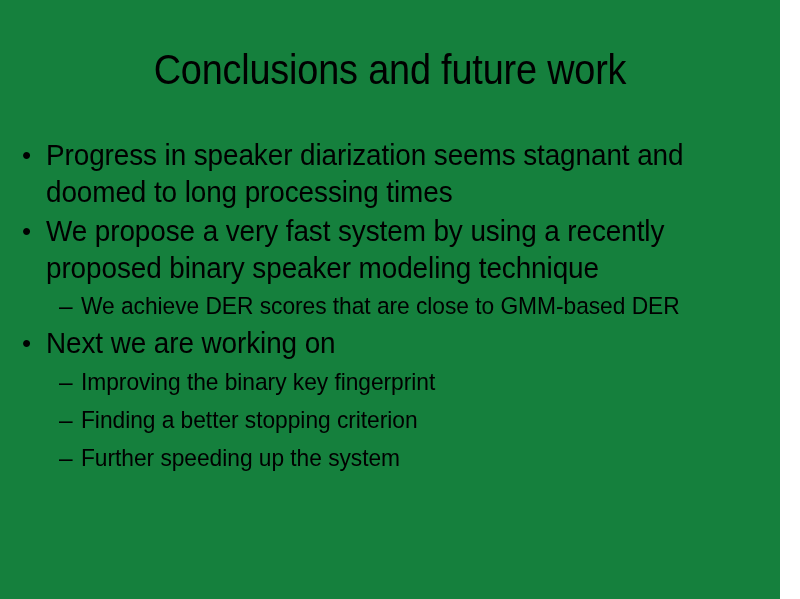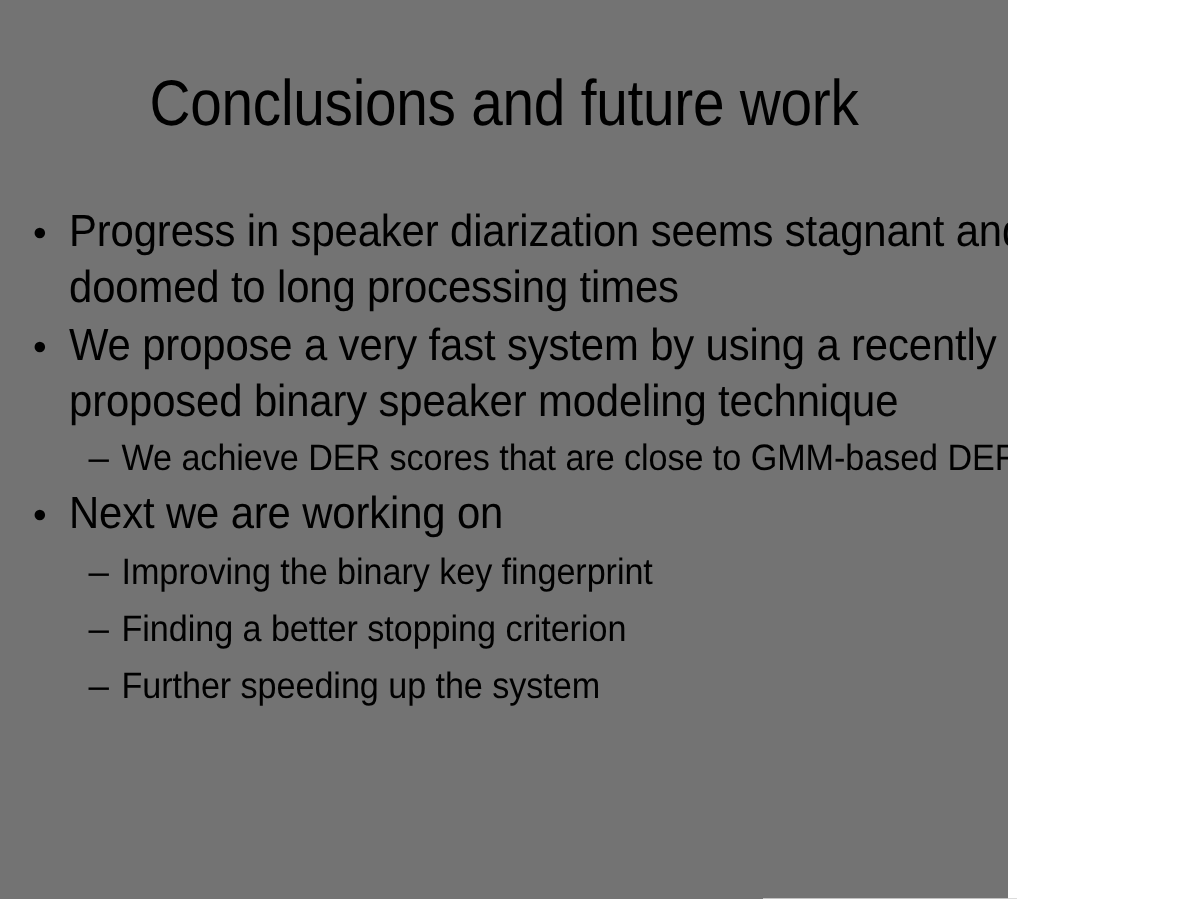--- a/index.html
+++ b/index.html
@@ -5,23 +5,23 @@
   html, body {
     margin: 0;
     padding: 0;
     background: #ffffff;
   }
   body {
     font-family: "Liberation Sans", sans-serif;
   }
   #slide {
     position: relative;
-    width: 672px;
+    width: 780px;
     height: 599px;
-    background: #737373;
+    background: #15803d;
     overflow: hidden;
     box-sizing: border-box;
   }
   #slide-title {
     position: absolute;
     left: 0;
     right: 0;
     top: 44px;
     text-align: center;
     font-size: 43px;

